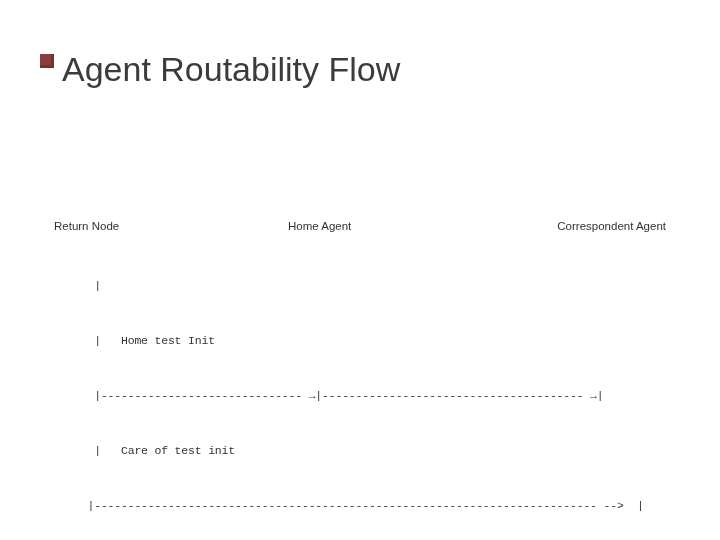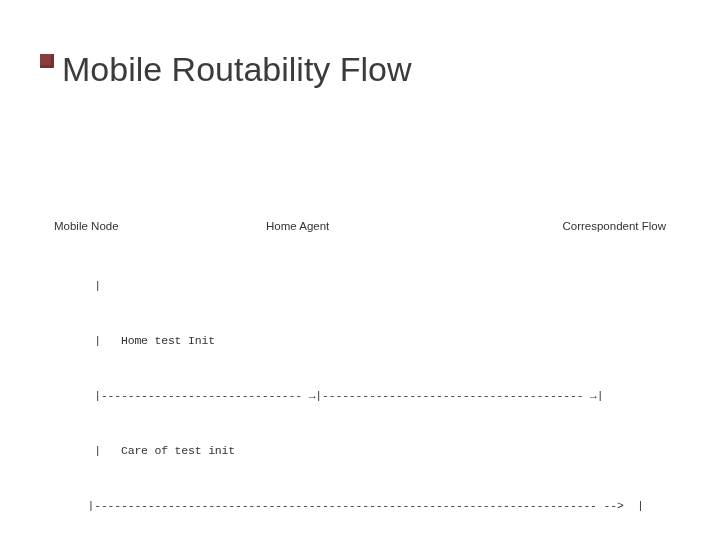--- a/index.html
+++ b/index.html
@@ -45,35 +45,35 @@
       left: 54px;
       width: 612px;
       font-family: "Courier New", Courier, monospace;
       font-size: 11.5px;
       color: #333;
       white-space: pre;
       line-height: 1.6;
       letter-spacing: -0.2px;
     }
     .col-left { position: absolute; left: 0; }
-    .col-mid { position: absolute; left: 212px; }
+    .col-mid { position: absolute; left: 234px; }
     .col-right { position: absolute; right: 0; }
   </style>
 </head>
 <body>
 
 <div class="title-marker"></div>
 <div class="title">
-  <span>Mobile Routability Flow</span><br>
+  <span>Agent Routability Flow</span><br>
 </div>
 
 <div class="headers">
-  <span class="col-left">Mobile Node</span>
+  <span class="col-left">Return Node</span>
   <span class="col-mid">Home Agent</span>
-  <span class="col-right">Correspondent Flow</span>
+  <span class="col-right">Correspondent Agent</span>
 </div>
 
 <div class="flow">
   <div>      |                                                                                                                    |</div>
   <div>      |   Home test Init                                                                                            |</div>
   <div>      |------------------------------ →|--------------------------------------- →|</div>
   <div>      |   Care of test init                                                                                          |</div>
   <div>     |--------------------------------------------------------------------------- --&gt;  |</div>
   
   

